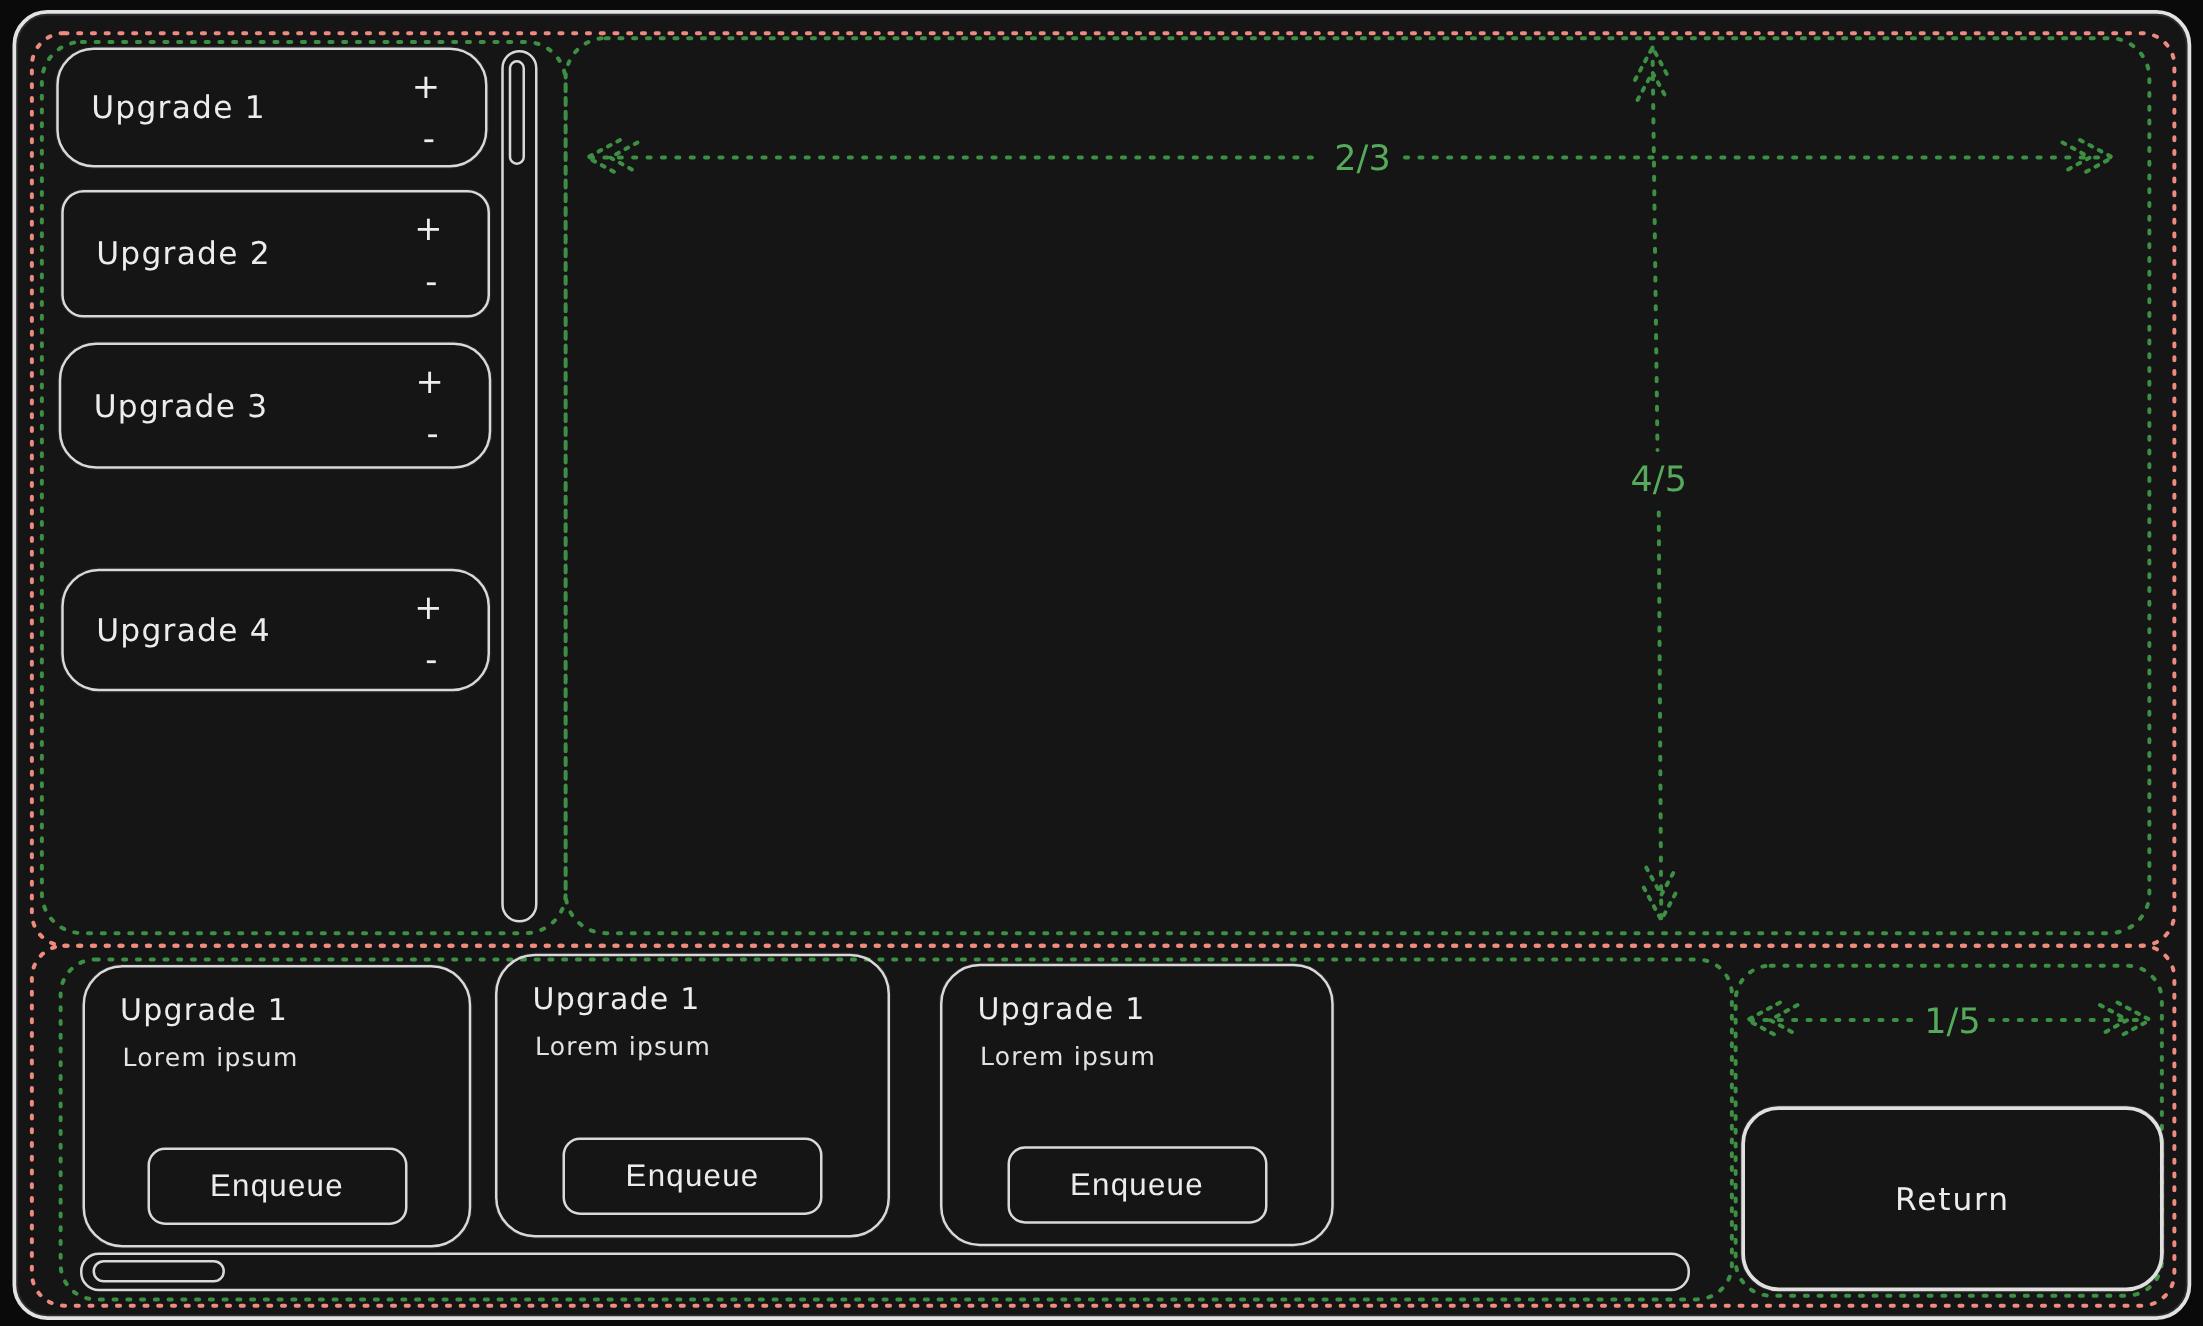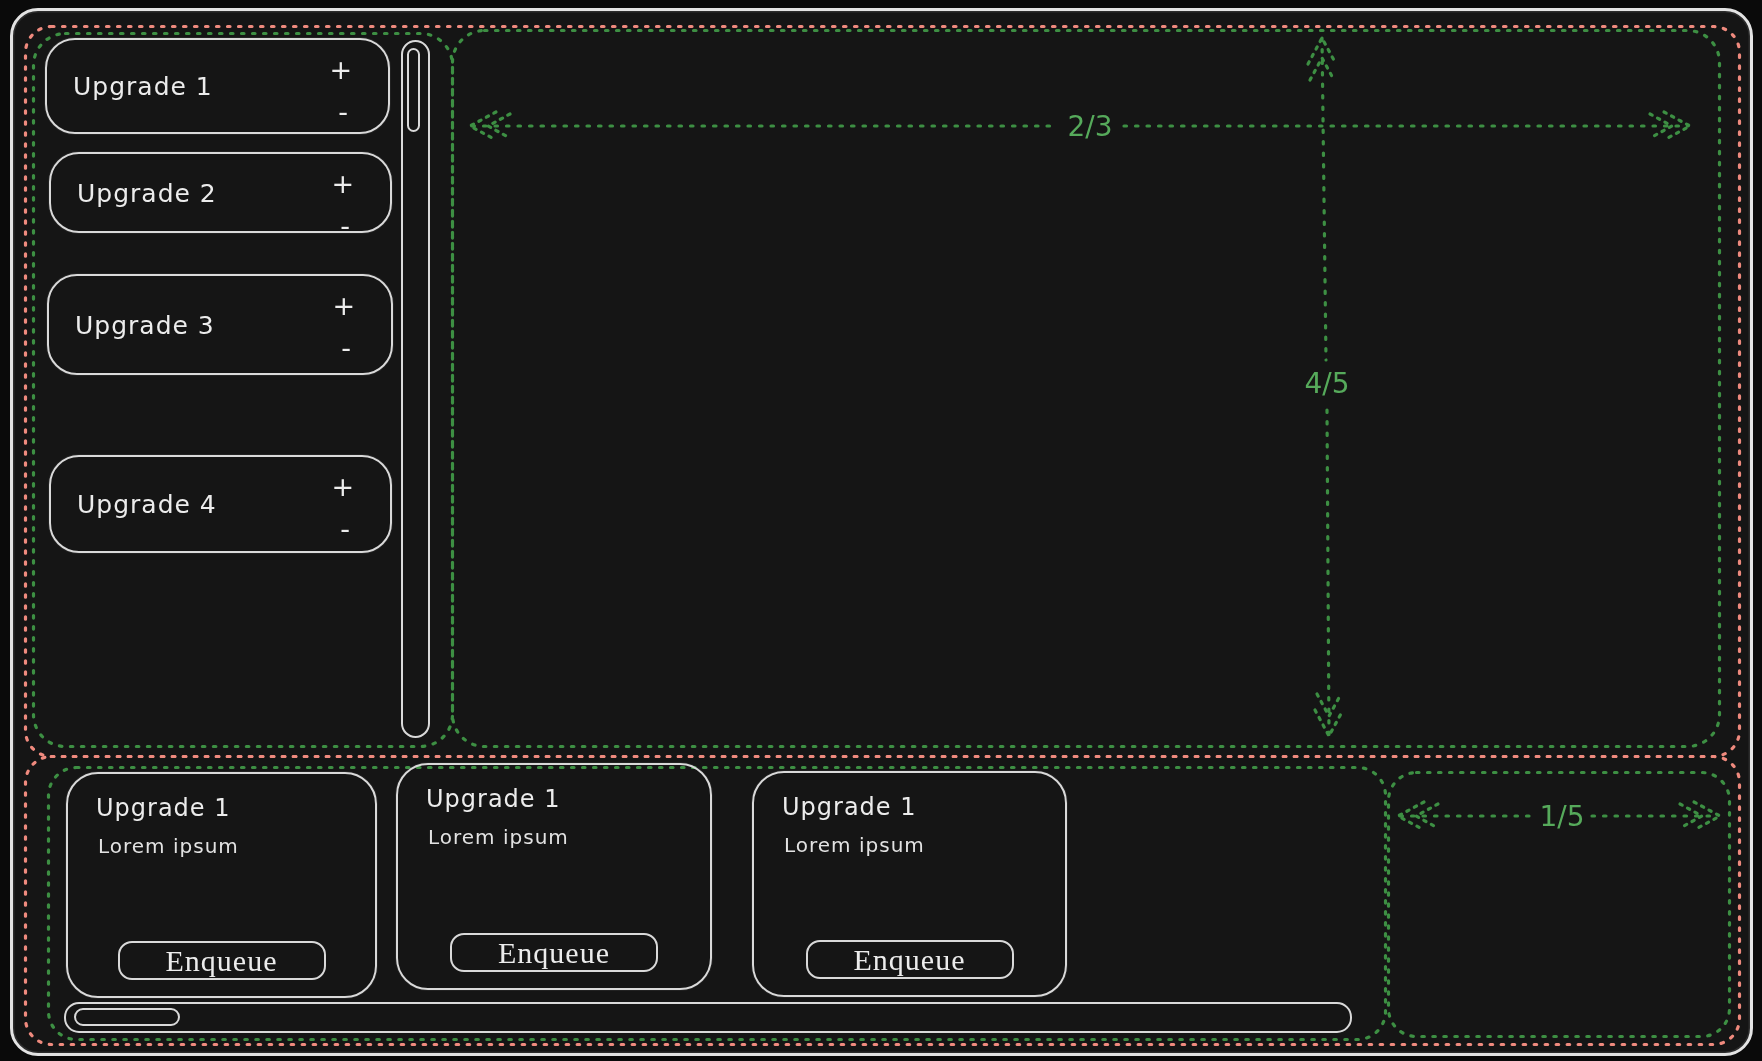--- a/index.html
+++ b/index.html
@@ -30,23 +30,23 @@
            border:2.6px solid #d9d9d9;border-radius:15px;box-sizing:border-box;}
   .hthumb{position:absolute;left:8px;top:4px;width:106px;height:18px;
           border:2.4px solid #d9d9d9;border-radius:9px;box-sizing:border-box;}
 
   
   .q-card{position:absolute;border:2.6px solid #d9d9d9;border-radius:32px;
           box-sizing:border-box;box-shadow:0 0 0 1px rgba(255,255,255,.06);}
   .q-title{position:absolute;left:28px;top:20px;font-size:24px;letter-spacing:1px;color:#ececec;}
   .q-sub{position:absolute;left:30px;top:60px;font-size:20px;letter-spacing:1px;color:#e2e2e2;}
   .q-btn{position:absolute;left:50%;transform:translateX(-50%);bottom:16px;
-         width:208px;height:39px;background:none;border:2.5px solid #d9d9d9;
-         border-radius:14px;color:#ececec;font-family:Liberation Serif, serif;
-         font-size:30px;letter-spacing:1px;cursor:pointer;}
+         width:208px;height:62px;background:none;border:2.5px solid #d9d9d9;
+         border-radius:14px;color:#ececec;font-family:Liberation Sans, sans-serif;
+         font-size:25px;letter-spacing:1px;cursor:pointer;}
 
   .return-btn{position:absolute;left:1393px;top:885px;width:338px;height:148px;
               background:none;border:3px solid #e0e0e0;border-radius:30px;
               color:#ececec;font-family:"DejaVu Sans",sans-serif;font-size:25px;
               letter-spacing:1.5px;cursor:pointer;
               box-shadow:0 0 0 1px rgba(255,255,255,.07);}
 </style>
 </head>
 <body>
 
@@ -95,21 +95,21 @@
       <path d="M1680,804 L1702,816 L1680,828" stroke-dasharray="2.5 6"></path>
     </g>
     <text x="1562" y="826" fill="#56aa5b" font-size="28" text-anchor="middle" font-family="DejaVu Sans, sans-serif">1/5</text>
   </svg>
 
   <div class="side-card" style="left:45px;top:38px;width:345px;height:96px;">
     <span class="lbl">Upgrade 1</span>
     <button class="stepper plus">+</button>
     <button class="stepper minus">-</button>
   </div>
-  <div class="side-card" style="left:49px;top:152px;width:343px;height:81px;">
+  <div class="side-card" style="left:49px;top:152px;width:343px;height:102px;border-radius:18px;">
     <span class="lbl">Upgrade 2</span>
     <button class="stepper plus">+</button>
     <button class="stepper minus">-</button>
   </div>
   <div class="side-card" style="left:47px;top:274px;width:346px;height:101px;">
     <span class="lbl">Upgrade 3</span>
     <button class="stepper plus">+</button>
     <button class="stepper minus">-</button>
   </div>
   <div class="side-card" style="left:49px;top:412px;width:343px;height:98px;margin-top:43px;">
@@ -135,14 +135,15 @@
   <div class="q-card" style="left:752px;top:771px;width:315px;height:226px;">
     <span class="q-title">Upgrade 1</span>
     <span class="q-sub">Lorem ipsum</span>
     <button class="q-btn">Enqueue</button>
   </div>
 
   <div class="hscroll">
     <div class="hthumb"></div>
   </div>
 
+  <button class="return-btn">Return</button>
 
 </div>
 
 </body></html>

